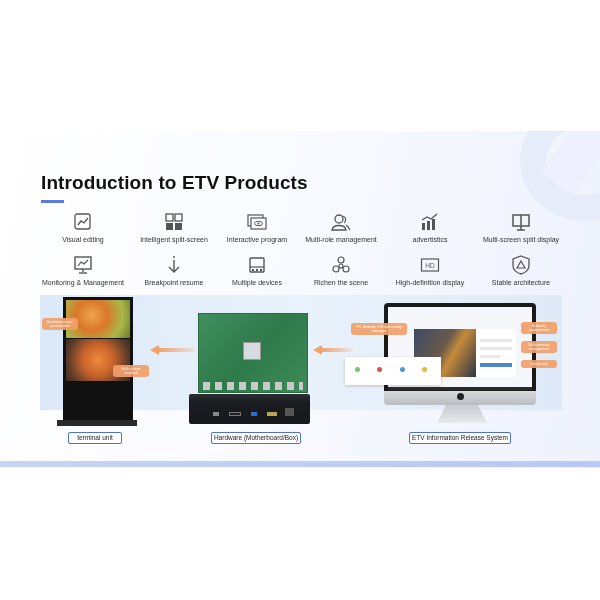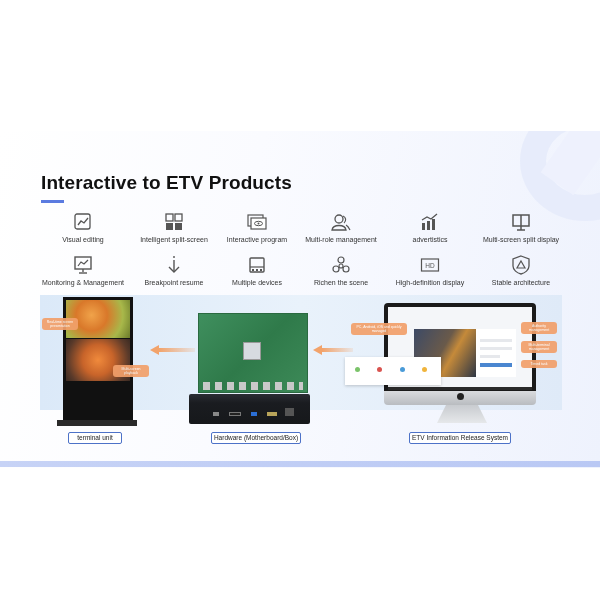--- a/index.html
+++ b/index.html
@@ -100,21 +100,21 @@
     position: absolute; left: 0; top: 461px; width: 600px; height: 6px;
     background: linear-gradient(90deg, #c7d3f6, #b9c8f4);
   }
 </style>
 </head>
 <body>
 
 <div class="slide">
   <div class="deco-ring"></div>
   <div class="deco-bar"></div>
-  <div class="title">Interactive to ETV Products</div>
+  <div class="title">Introduction to ETV Products</div>
   <div class="title-underline"></div>
 </div>
 
 <div>
 
   <div class="feature" style="left:28px; top:212px;">
     <svg class="ic" viewBox="0 0 20 20">
         <rect x="2" y="2" width="15" height="15" rx="2" fill="none" stroke="#555" stroke-width="1.3"></rect>
         <polyline points="5,13 8,9 11,11 15,6" fill="none" stroke="#555" stroke-width="1.3"></polyline>
       </svg>

